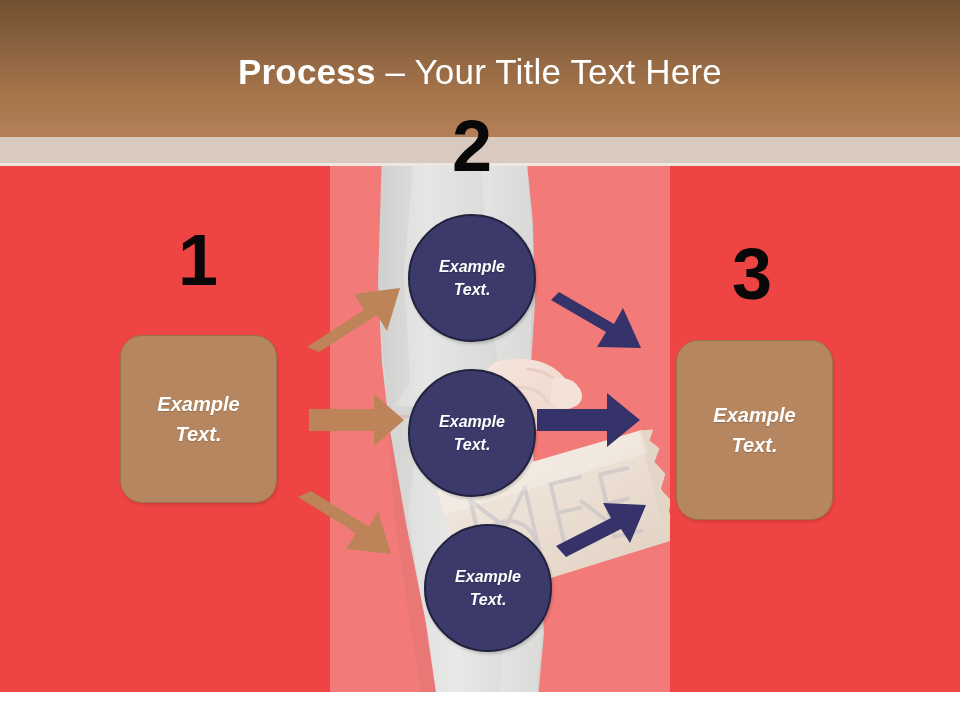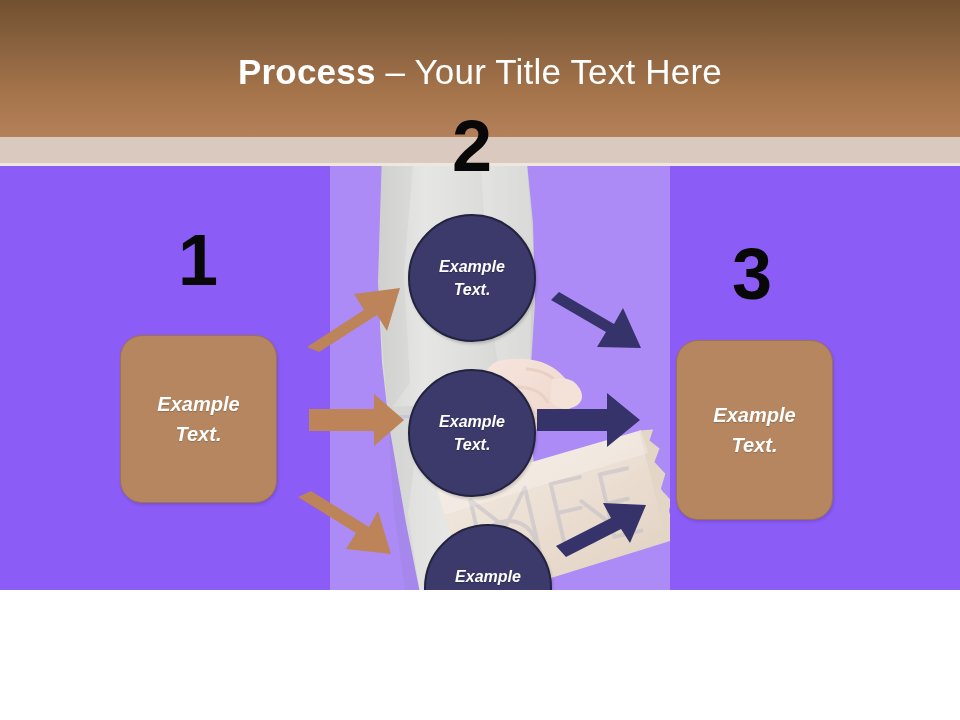--- a/index.html
+++ b/index.html
@@ -8,23 +8,23 @@
     background: #ffffff;
   }
   body {
     font-family: "Liberation Sans", sans-serif;
   }
 
   
   .slide {
     position: relative;
     width: 960px;
-    height: 590px;
+    height: 692px;
     overflow: hidden;
-    background: #8b5cf6;
+    background: #ef4444;
   }
 
   
   .header-band {
     position: absolute;
     left: 0;
     top: 0;
     width: 960px;
     height: 137px;
     background: linear-gradient(180deg, #72502f 0%, #8b6340 35%, #a7754b 70%, #b3805a 100%);

